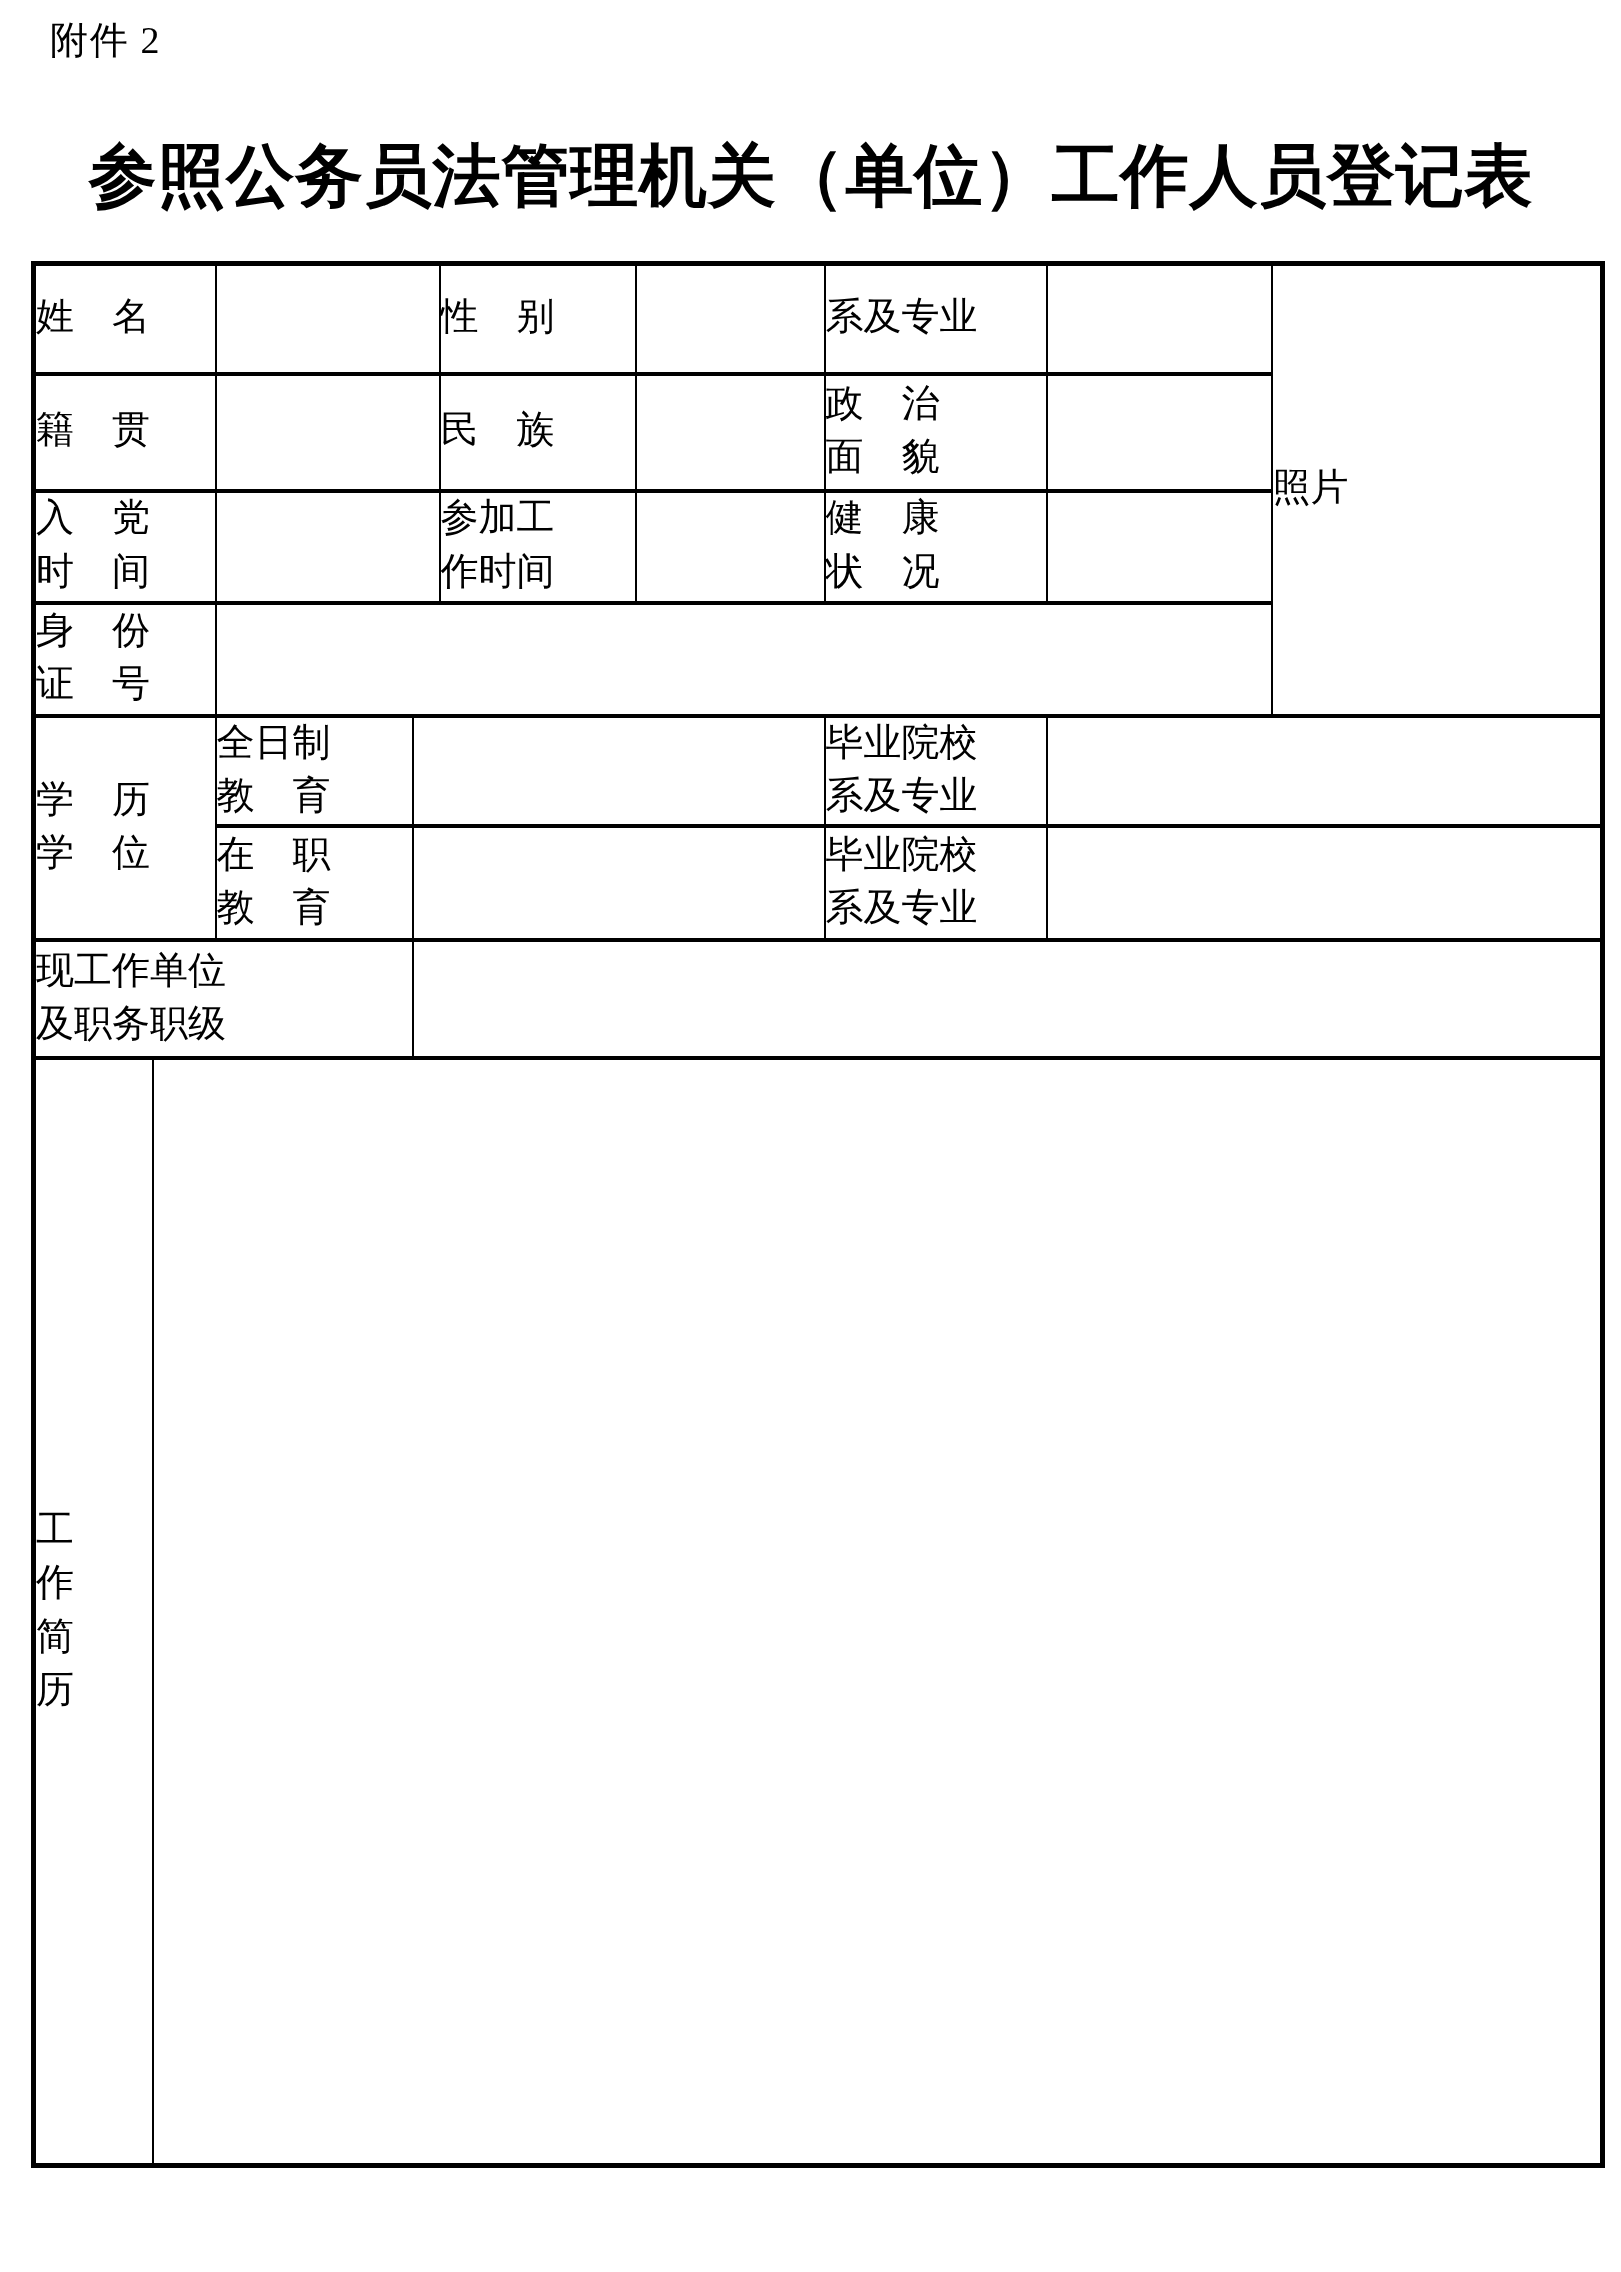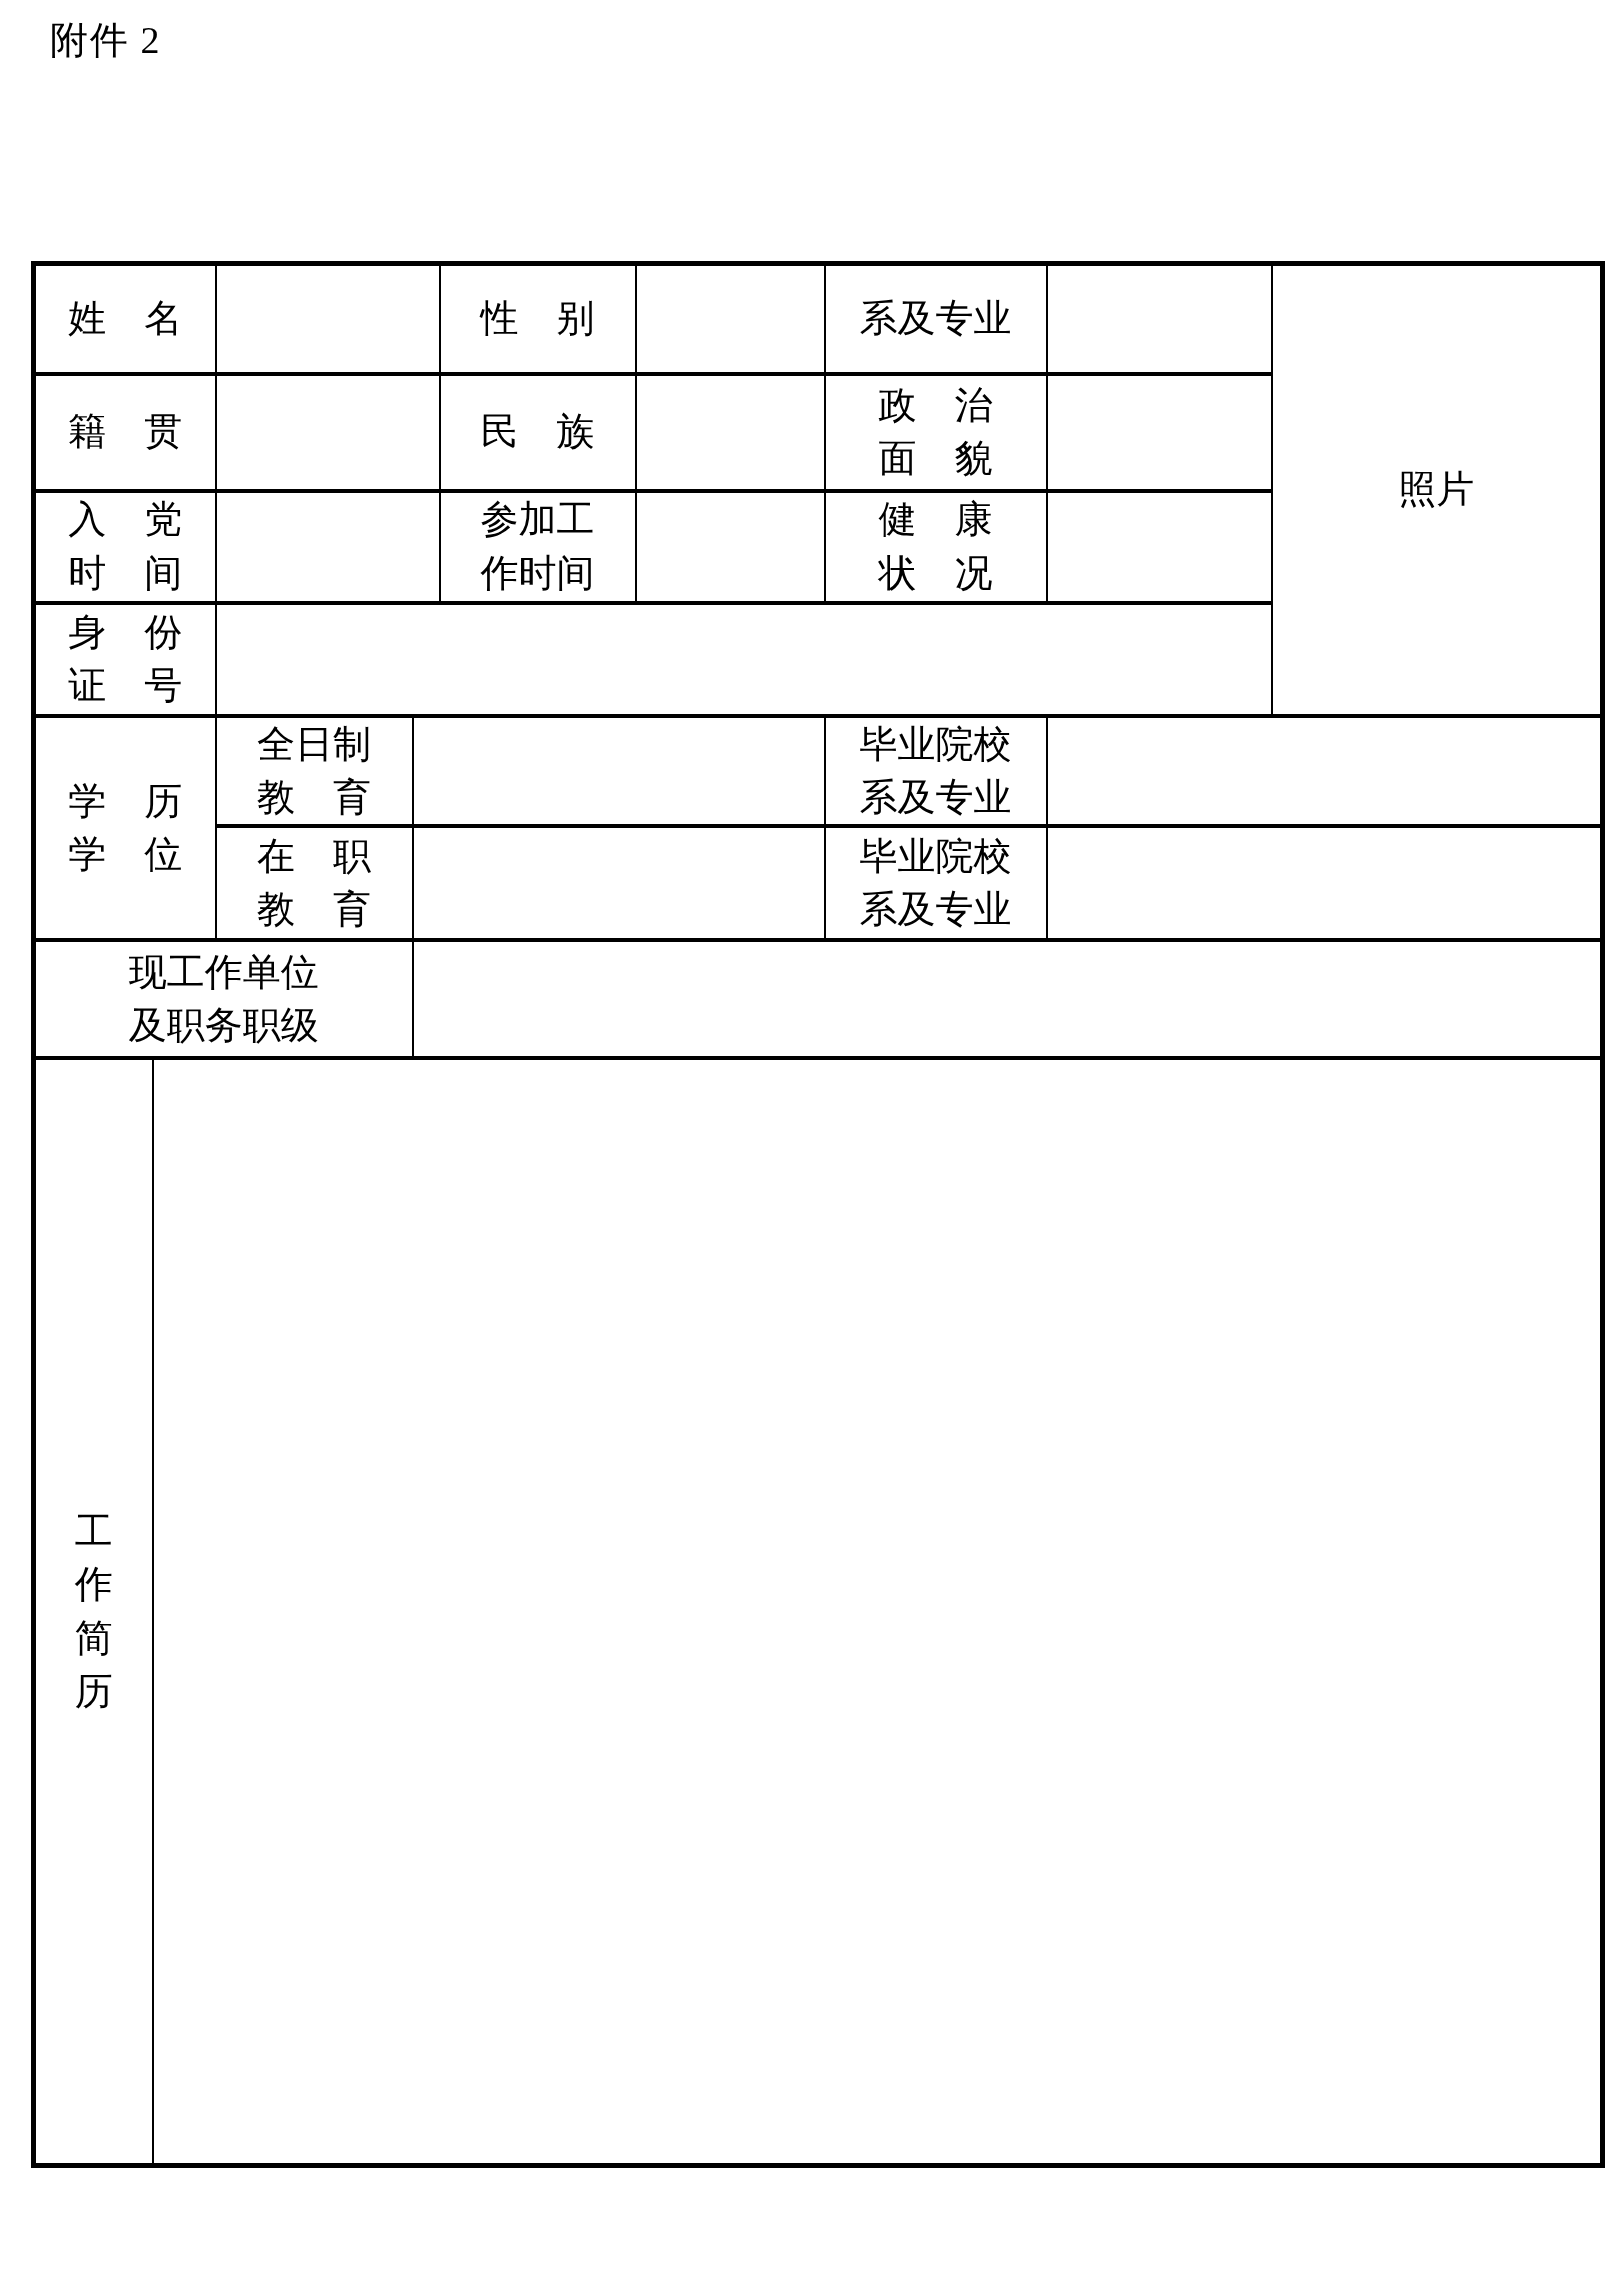--- a/index.html
+++ b/index.html
@@ -18,34 +18,36 @@
     letter-spacing:0.8px; white-space:nowrap;
   }
   table.form {
     position:absolute; left:31px; top:261px;
     width:1568px; table-layout:fixed;
     border-collapse:collapse; border:5.8px solid #000;
   }
   table.form td {
     border:2.5px solid #000;
     border-top-width:4.1px; border-bottom-width:4.1px;
-    padding:0; text-align:center; vertical-align:middle;
+    padding:0; vertical-align:middle;
     font-size:38px; line-height:1.4; white-space:pre-line;
     overflow:hidden;
+    font-family:Liberation Mono, monospace;
   }
   td.sec { border-bottom-width:5.8px; }
   td.v-label { line-height:158px; }
 </style>
 </head>
 <body>
 
 <div class="page">
 
   <div class="attachment">附件 2</div>
 
+  <div class="title">参照公务员法管理机关（单位）工作人员登记表</div>
 
   <table class="form">
     <colgroup>
       <col style="width:119px">
         <col style="width:63px">
         <col style="width:197px">
       <col style="width:27px">
         <col style="width:196px">
         <col style="width:189px">
       <col style="width:222px">

